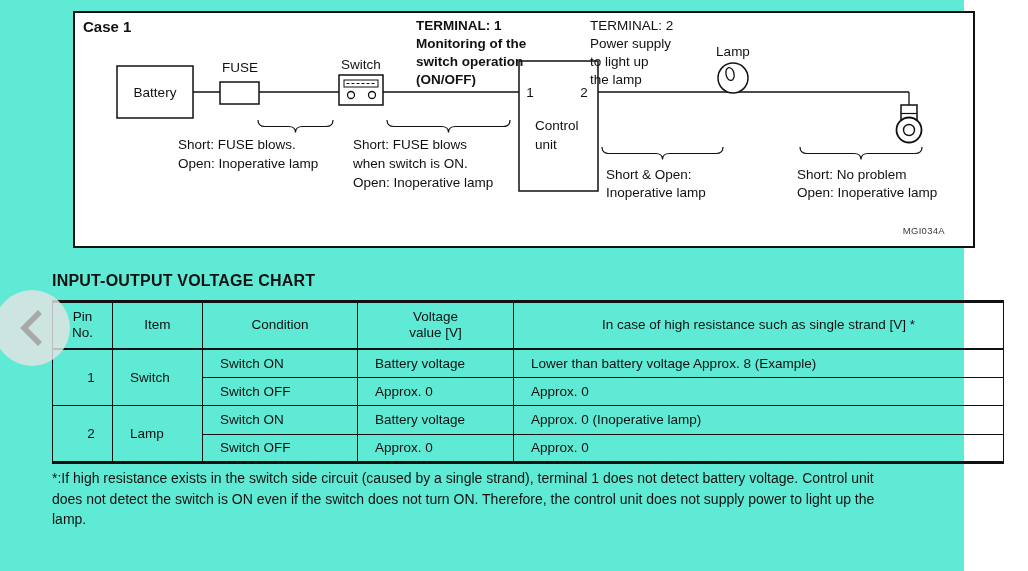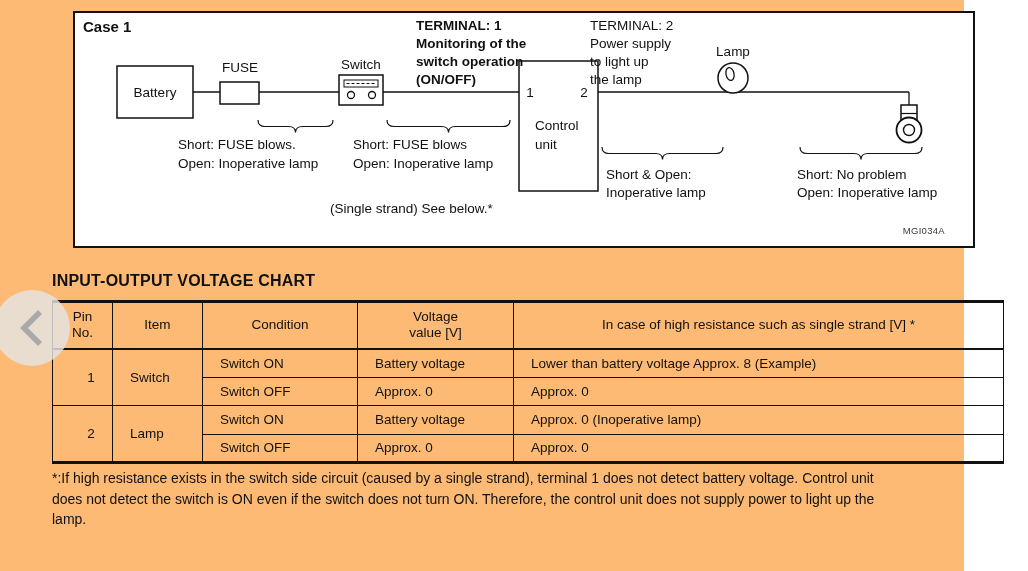--- a/index.html
+++ b/index.html
@@ -1,18 +1,18 @@
 <!DOCTYPE html>
 <html><head>
 <meta charset="utf-8">
 <style>
   * { margin:0; padding:0; box-sizing:border-box; }
   html,body { width:1028px; height:571px; background:#fff; overflow:hidden;
               font-family:"Liberation Sans","DejaVu Sans",sans-serif; color:#111; }
-  .stage { position:relative; width:964px; height:571px; background:#fdba74; }
+  .stage { position:relative; width:964px; height:571px; background:#5eead4; }
 
   
   .diagram-box { position:absolute; left:73px; top:11px; width:902px; height:237px;
                  border:2px solid #111; background:#fff; }
   .diagram-box .abs { position:absolute; }
   .dg-svg { position:absolute; left:0; top:0; }
   .case-label { left:8px; top:5px; font-size:15px; font-weight:bold; }
   .lbl { font-size:13.5px; line-height:18px; white-space:nowrap; }
   .note { font-size:13.5px; line-height:19px; white-space:nowrap; }
   .note18 { font-size:13.5px; line-height:18px; white-space:nowrap; }
@@ -122,24 +122,24 @@
       <div>Control</div>
       <div>unit</div>
     </div>
 
     <div class="abs note" style="left:103px; top:122px;">
       <div>Short: FUSE blows.</div>
       <div>Open: Inoperative lamp</div>
     </div>
     <div class="abs note" style="left:278px; top:122px;">
       <div>Short: FUSE blows</div>
+      <div>when switch is ON.</div>
       <div>Open: Inoperative lamp</div>
     </div>
     <div class="abs note18" style="left:255px; top:187px;">
-      <div>(Single strand) See below.*</div>
     </div>
     <div class="abs note18" style="left:531px; top:153px;">
       <div>Short &amp; Open:</div>
       <div>Inoperative lamp</div>
     </div>
     <div class="abs note18" style="left:722px; top:153px;">
       <div>Short: No problem</div>
       <div>Open: Inoperative lamp</div>
     </div>
 

